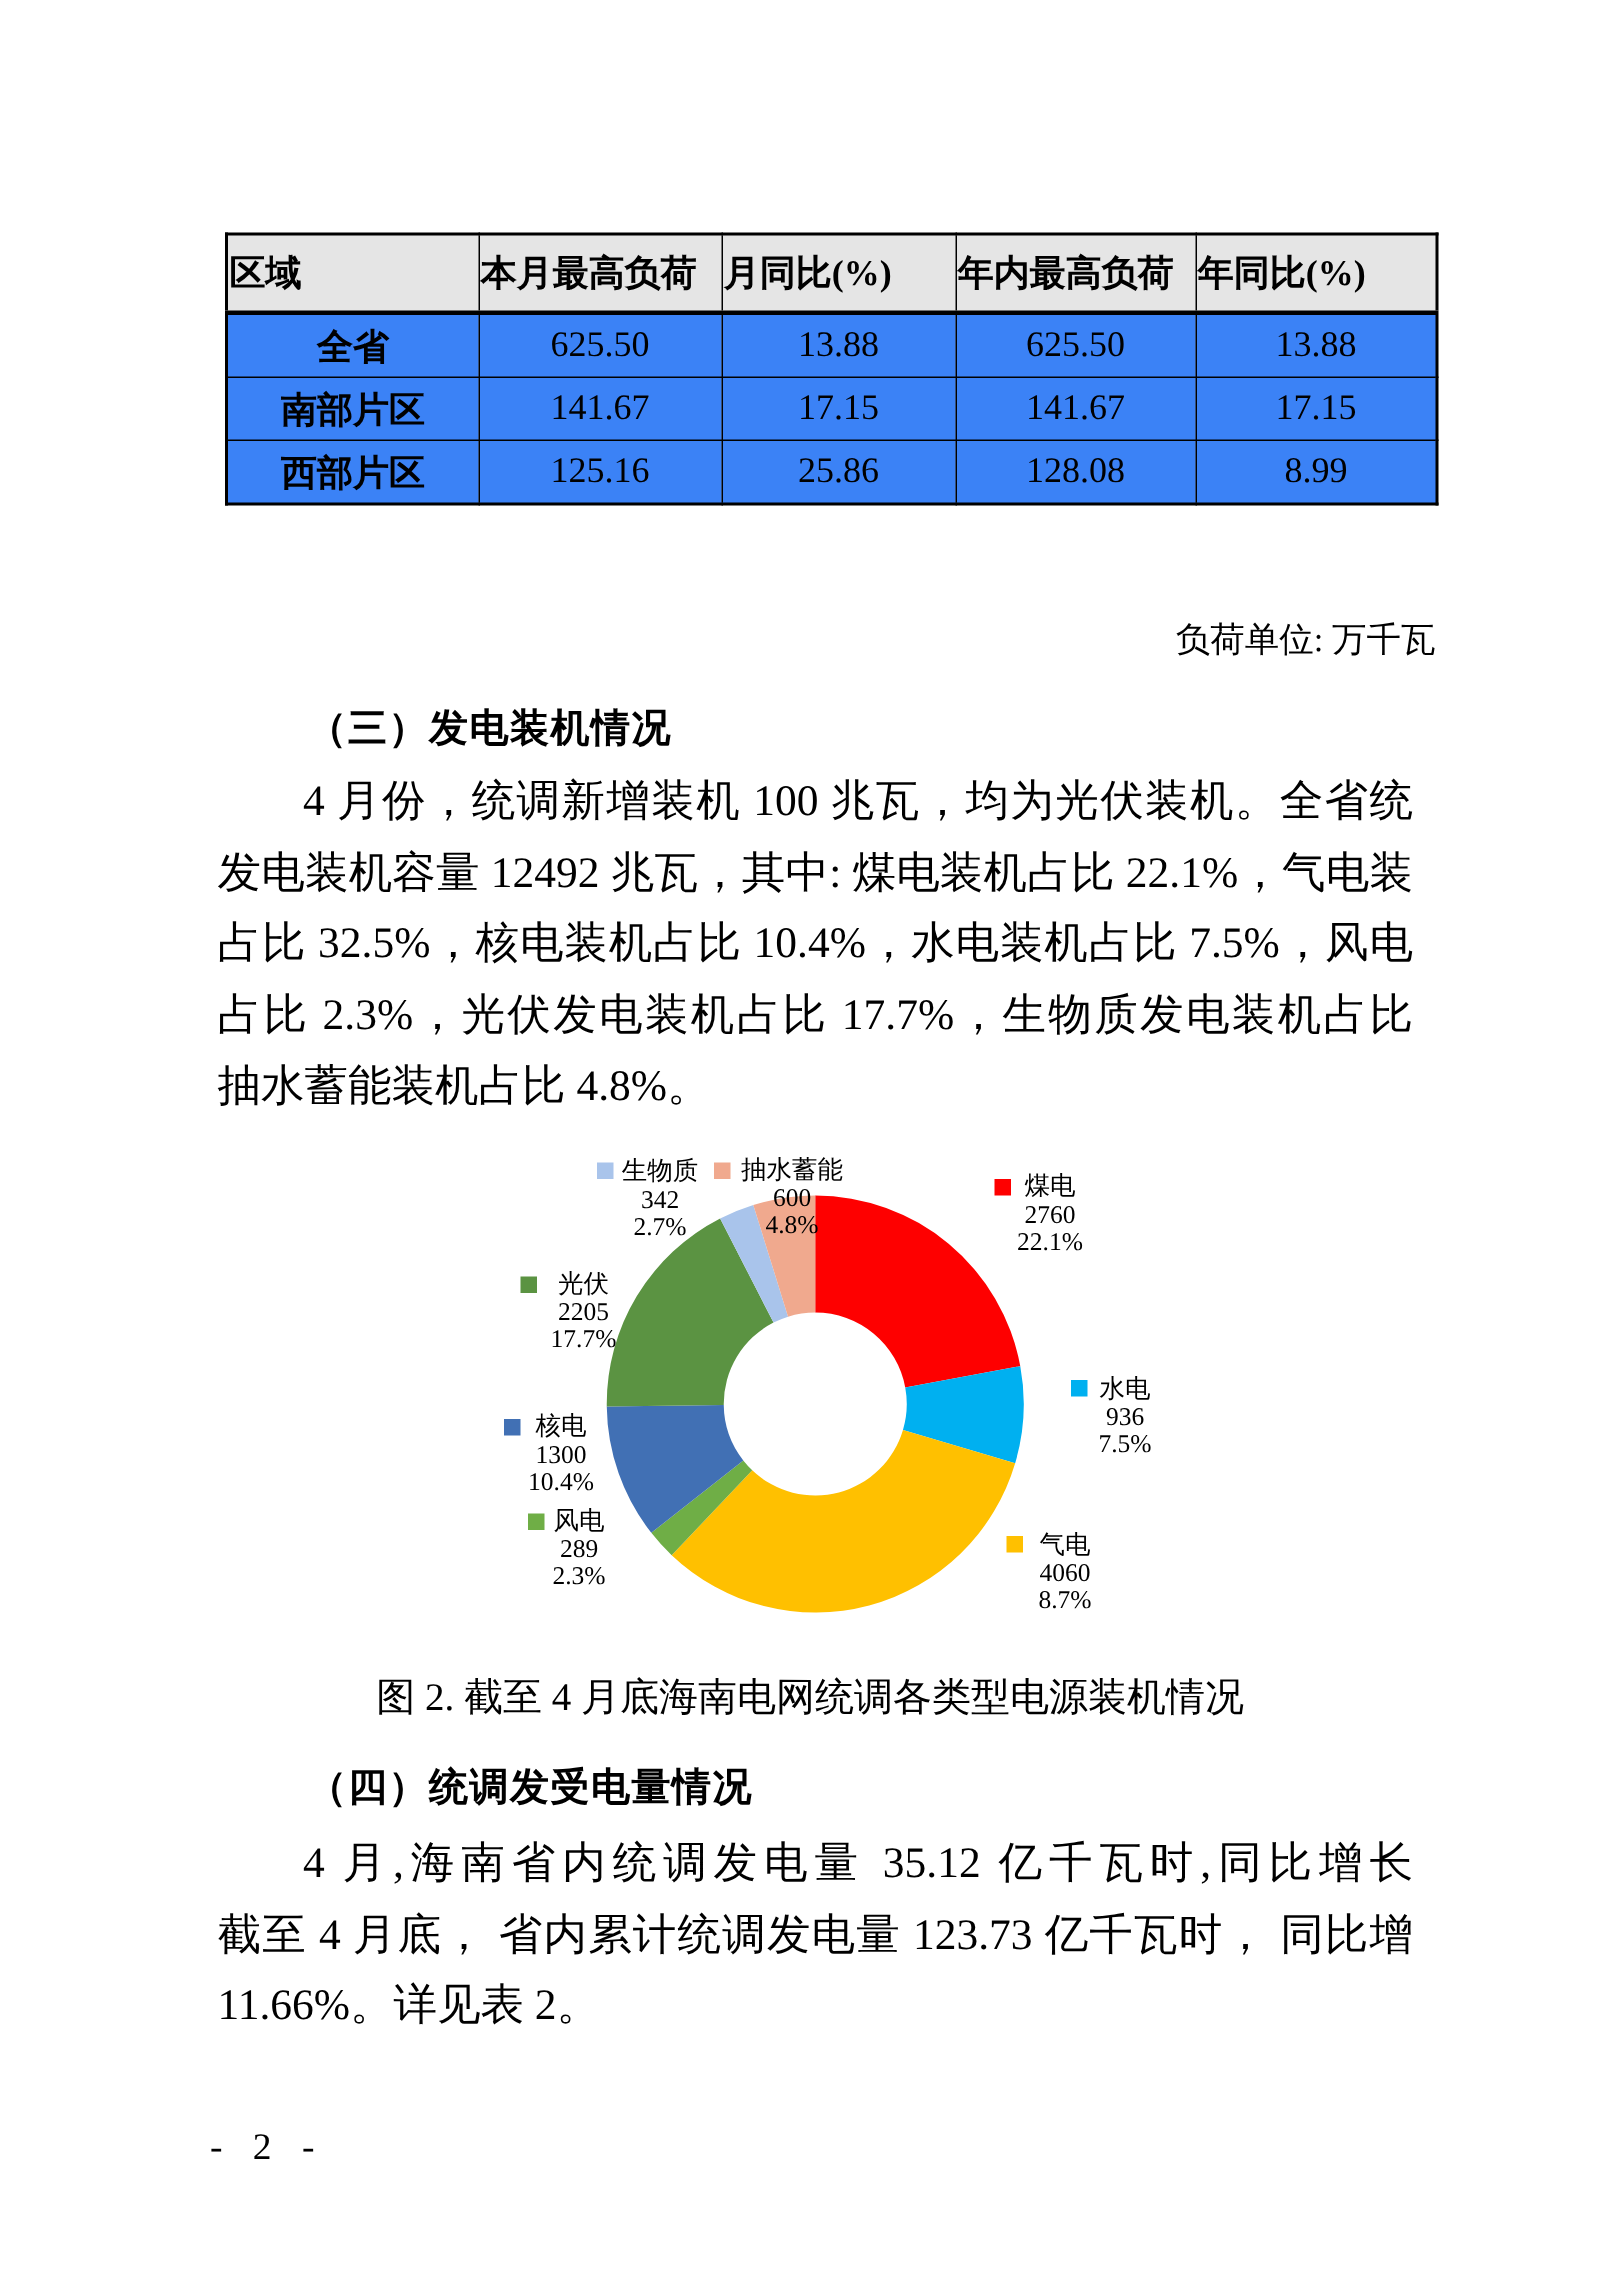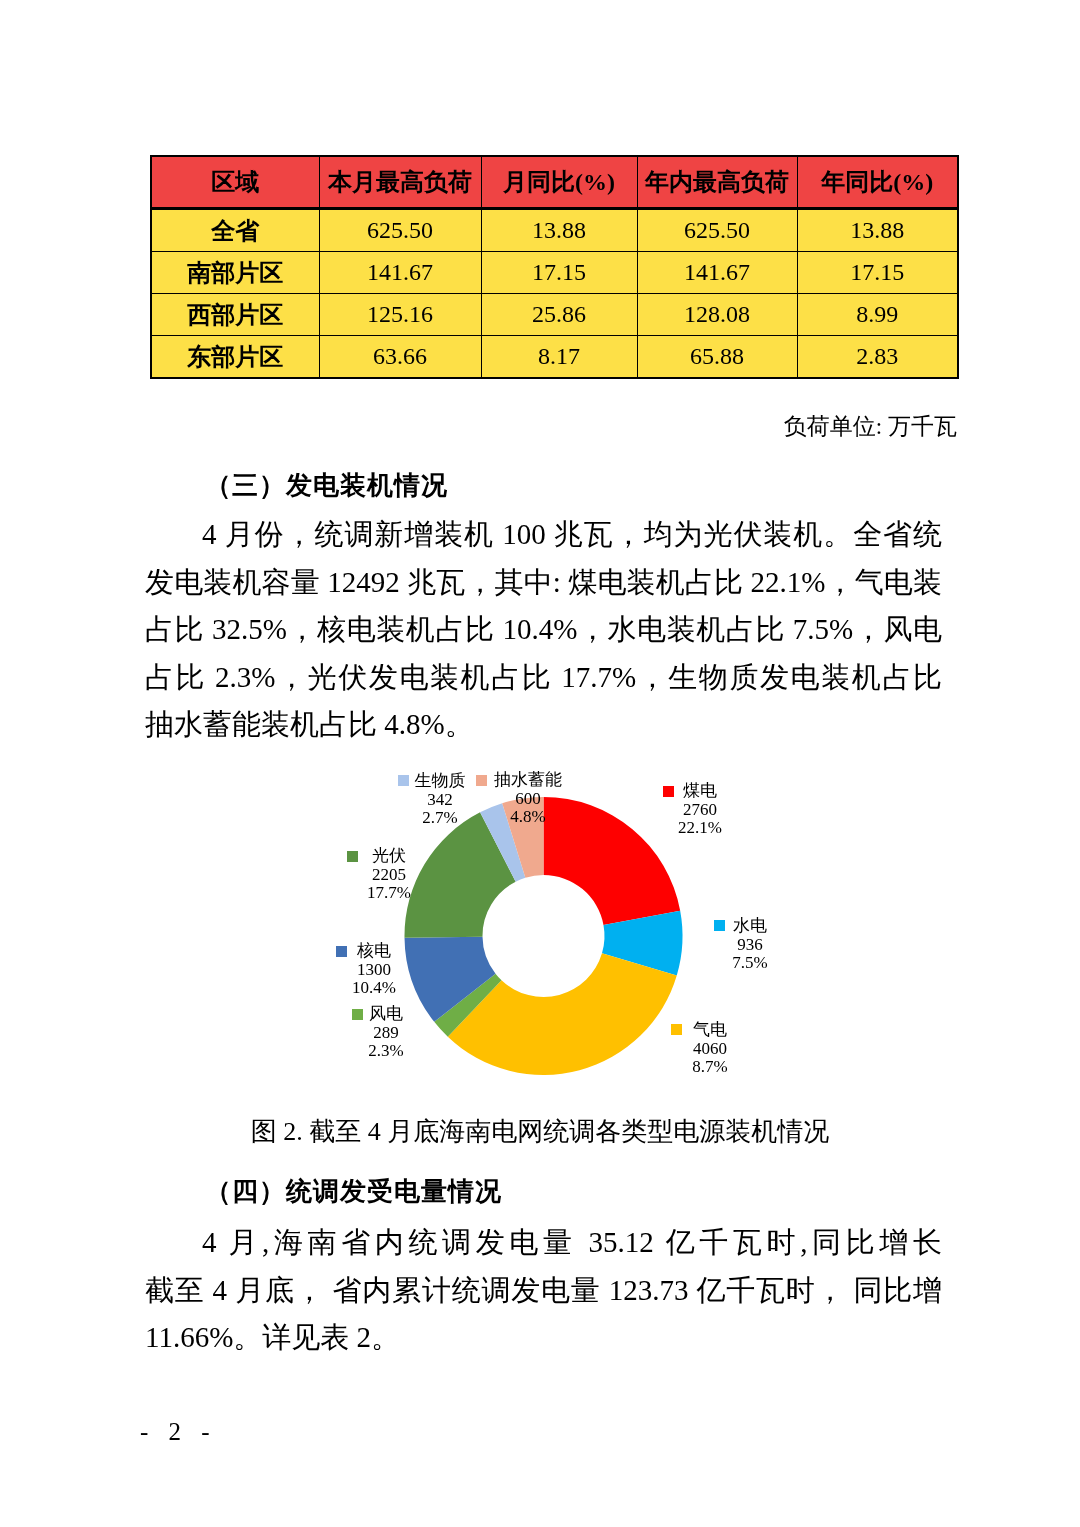--- a/index.html
+++ b/index.html
@@ -12,26 +12,26 @@
   .tbl-title{
     position:absolute;left:0;top:112px;width:1080px;text-align:center;
     font-size:27px;font-weight:700;line-height:38px;
   }
   table.load-table{
     position:absolute;left:150px;top:155px;width:807px;
     border-collapse:collapse;table-layout:fixed;
     border:2px solid #000;
   }
   table.load-table th{
-    background:#ef4444;height:48px;font-size:24px;font-weight:700;
-    border:1px solid #000;border-bottom:3px solid #000;text-align:center;vertical-align:middle;
+    background:#e5e5e5;height:48px;font-size:24px;font-weight:700;
+    border:1px solid #000;border-bottom:3px solid #000;text-align:left;vertical-align:middle;
   }
   table.load-table td{
     height:39px;font-size:24px;border:1px solid #000;
-    text-align:center;vertical-align:middle;background:#fde047;
+    text-align:center;vertical-align:middle;background:#3b82f6;
   }
   table.load-table td.region{font-weight:700;}
   .unit-note{
     position:absolute;top:411px;right:123px;font-size:23px;line-height:32px;
   }
   
   .sec-heading{
     position:absolute;left:205px;font-size:26px;font-weight:700;line-height:40px;
     letter-spacing:1px;
   }
@@ -99,27 +99,20 @@
           <td>17.15</td>
           <td>141.67</td>
           <td>17.15</td>
         </tr>
         <tr>
           <td class="region">西部片区</td>
           <td>125.16</td>
           <td>25.86</td>
           <td>128.08</td>
           <td>8.99</td>
-        </tr>
-        <tr>
-          <td class="region">东部片区</td>
-          <td>63.66</td>
-          <td>8.17</td>
-          <td>65.88</td>
-          <td>2.83</td>
         </tr>
       </tbody>
   </table>
 
   <div class="unit-note">负荷单位: 万千瓦</div>
 
   <div class="sec-heading heading-3">（三）发电装机情况</div>
   <div class="para para-1" id="para1">
       <div class="pline just indent">4 月份，统调新增装机 100 兆瓦，均为光伏装机。全省统调</div>
       <div class="pline just">发电装机容量 12492 兆瓦，其中: 煤电装机占比 22.1%，气电装机</div>

